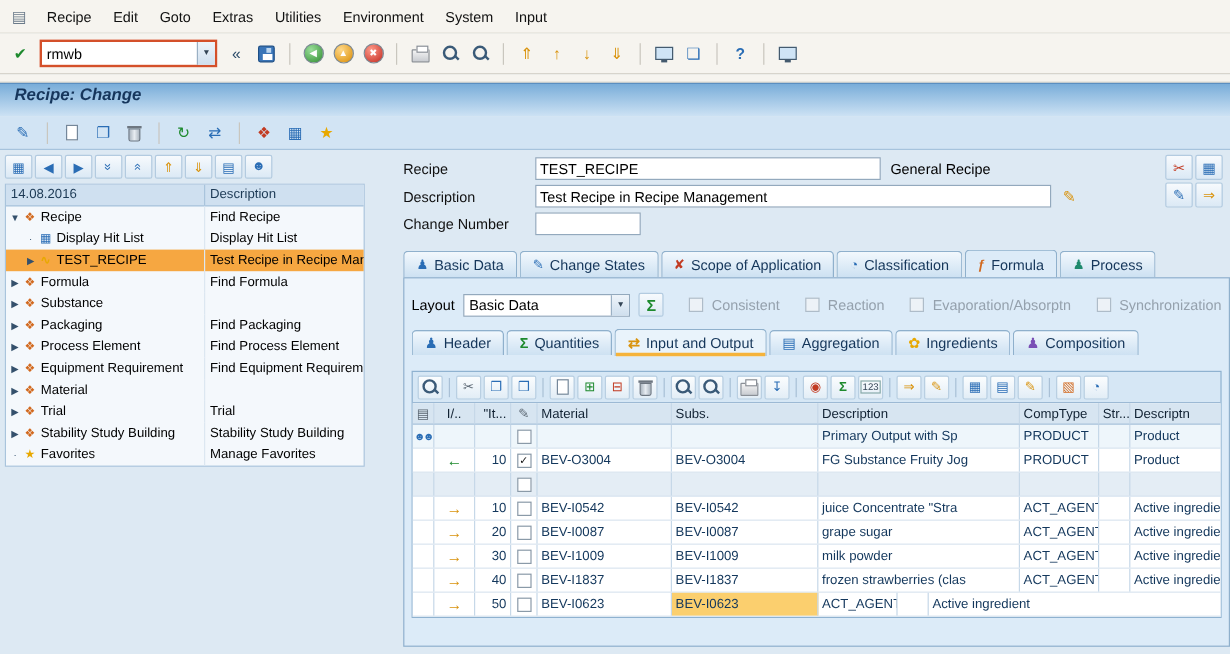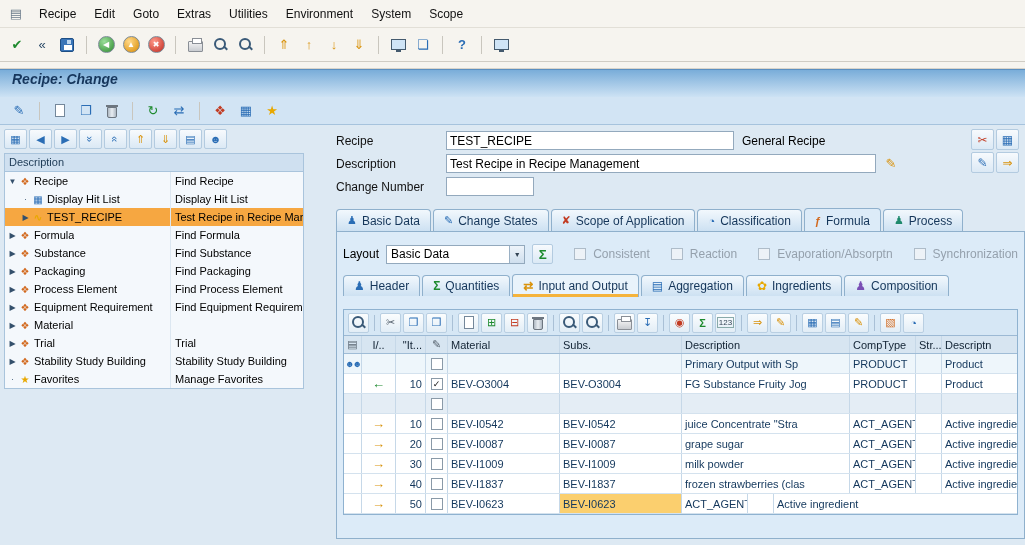--- a/index.html
+++ b/index.html
@@ -14,21 +14,21 @@
   .sep{width:1px;height:18px;background:#c9c6be;margin:0 5px}
   .circle{width:17px;height:17px;border-radius:50%;display:flex;align-items:center;justify-content:center;border:1px solid #7c8a96}
   .circle span{color:#fff;font-size:8px;line-height:1}
   .circle.green{background:radial-gradient(circle at 35% 30%,#9ade9a,#2e8b2e)}
   .circle.amber{background:radial-gradient(circle at 35% 30%,#ffd98a,#d98a00)}
   .circle.red{background:radial-gradient(circle at 35% 30%,#ff9a8a,#c0271d)}
   .cmd{display:flex;align-items:center;border:2px solid #d4502a;background:#fff;height:23px;width:148px;margin:0 2px}
   .cmd input{border:0;outline:0;flex:1;min-width:0;font:12px "Liberation Sans",sans-serif;padding:0 4px}
   .cmd .dd{width:15px;height:100%;background:linear-gradient(#eef4fa,#cfdfee);border-left:1px solid #9ab0c4;font-size:7px;display:flex;align-items:center;justify-content:center;color:#345}
   .gapstrip{height:7px;background:#f6f4ef;border-bottom:1px solid #d8d4cb}
-  .titlebar{height:28px;background:linear-gradient(#79add9,#cde2f4);display:flex;align-items:flex-end;padding:10px 12px;font-weight:bold;font-style:italic;font-size:14px;color:#16365c;border-top:1px solid #5b8fc0}
+  .titlebar{height:28px;background:linear-gradient(#79add9,#cde2f4);display:flex;align-items:flex-start;padding:0 12px;font-weight:bold;font-style:italic;font-size:14px;color:#16365c;border-top:1px solid #5b8fc0}
   .apptoolbar{height:28px;background:#d2e4f4;border-bottom:1px solid #a6c3dd;display:flex;align-items:center;gap:4px;padding:0 8px}
   
   .c-blue{color:#2a6db5}.c-green{color:#1e8a2e}.c-red{color:#c23b22}.c-amber{color:#d9930d}
   .c-gray{color:#5a6672}.c-orange{color:#d2691e}.c-teal{color:#1f8a6d}.c-gold{color:#e8a800}.c-purple{color:#7a4fb5}
   .r90{display:inline-block;transform:rotate(90deg)}
   
   .icon-floppy{width:14px;height:14px;background:#3a75b8;border:1px solid #1d4e85;border-radius:2px;position:relative;display:inline-block}
   .icon-floppy::before{content:"";position:absolute;left:3px;bottom:1px;width:8px;height:5px;background:#fff}
   .icon-floppy::after{content:"";position:absolute;right:2px;top:1px;width:4px;height:4px;background:#bcd6ef}
   .icon-print{width:15px;height:11px;background:linear-gradient(#f4f4f4,#c9ccd1);border:1px solid #8a8f96;border-radius:1px;position:relative;display:inline-block;margin-top:3px}
@@ -122,27 +122,31 @@
 
   <div class="menubar">
     <span class="sysicon">▤</span>
     <span class="menu-item">Recipe</span>
     <span class="menu-item">Edit</span>
     <span class="menu-item">Goto</span>
     <span class="menu-item">Extras</span>
     <span class="menu-item">Utilities</span>
     <span class="menu-item">Environment</span>
     <span class="menu-item">System</span>
-    <span class="menu-item">Scope</span>
+    <span class="menu-item">Input</span>
   </div>
 
   <div class="toolbar">
     <button class="tbtn">
         <span class="c-green">✔</span>
       </button>
+    <div class="cmd">
+      <input value="rmwb" style="">
+      <span class="dd">▼</span>
+    </div>
     <button class="tbtn">«</button>
     <button class="tbtn">
         <span class="icon-floppy"></span>
       </button>
     <span class="sep"></span>
     <button class="tbtn">
         <span class="circle green">
           <span>◀</span>
         </span>
       </button>
@@ -222,20 +226,21 @@
         <button class="sbtn c-blue">
             <span class="r90">«</span>
           </button>
         <button class="sbtn c-amber">⇑</button>
         <button class="sbtn c-amber">⇓</button>
         <button class="sbtn c-blue">▤</button>
         <button class="sbtn c-blue">☻</button>
       </div>
       <div class="tree">
         <div class="tree-h">
+          <div class="c1">14.08.2016</div>
           <div class="c2">Description</div>
         </div>
         <div class="trow">
           <div class="c1">
               <span class="exp">▼</span>
               <span class="ticon c-orange">❖</span>
               <span class="tlabel">Recipe</span>
             </div>
           <div class="c2">Find Recipe</div>
         </div>
@@ -262,21 +267,20 @@
               <span class="tlabel">Formula</span>
             </div>
           <div class="c2">Find Formula</div>
         </div>
         <div class="trow">
           <div class="c1">
               <span class="exp">▶</span>
               <span class="ticon c-orange">❖</span>
               <span class="tlabel">Substance</span>
             </div>
-          <div class="c2">Find Substance</div>
         </div>
         <div class="trow">
           <div class="c1">
               <span class="exp">▶</span>
               <span class="ticon c-orange">❖</span>
               <span class="tlabel">Packaging</span>
             </div>
           <div class="c2">Find Packaging</div>
         </div>
         <div class="trow">

